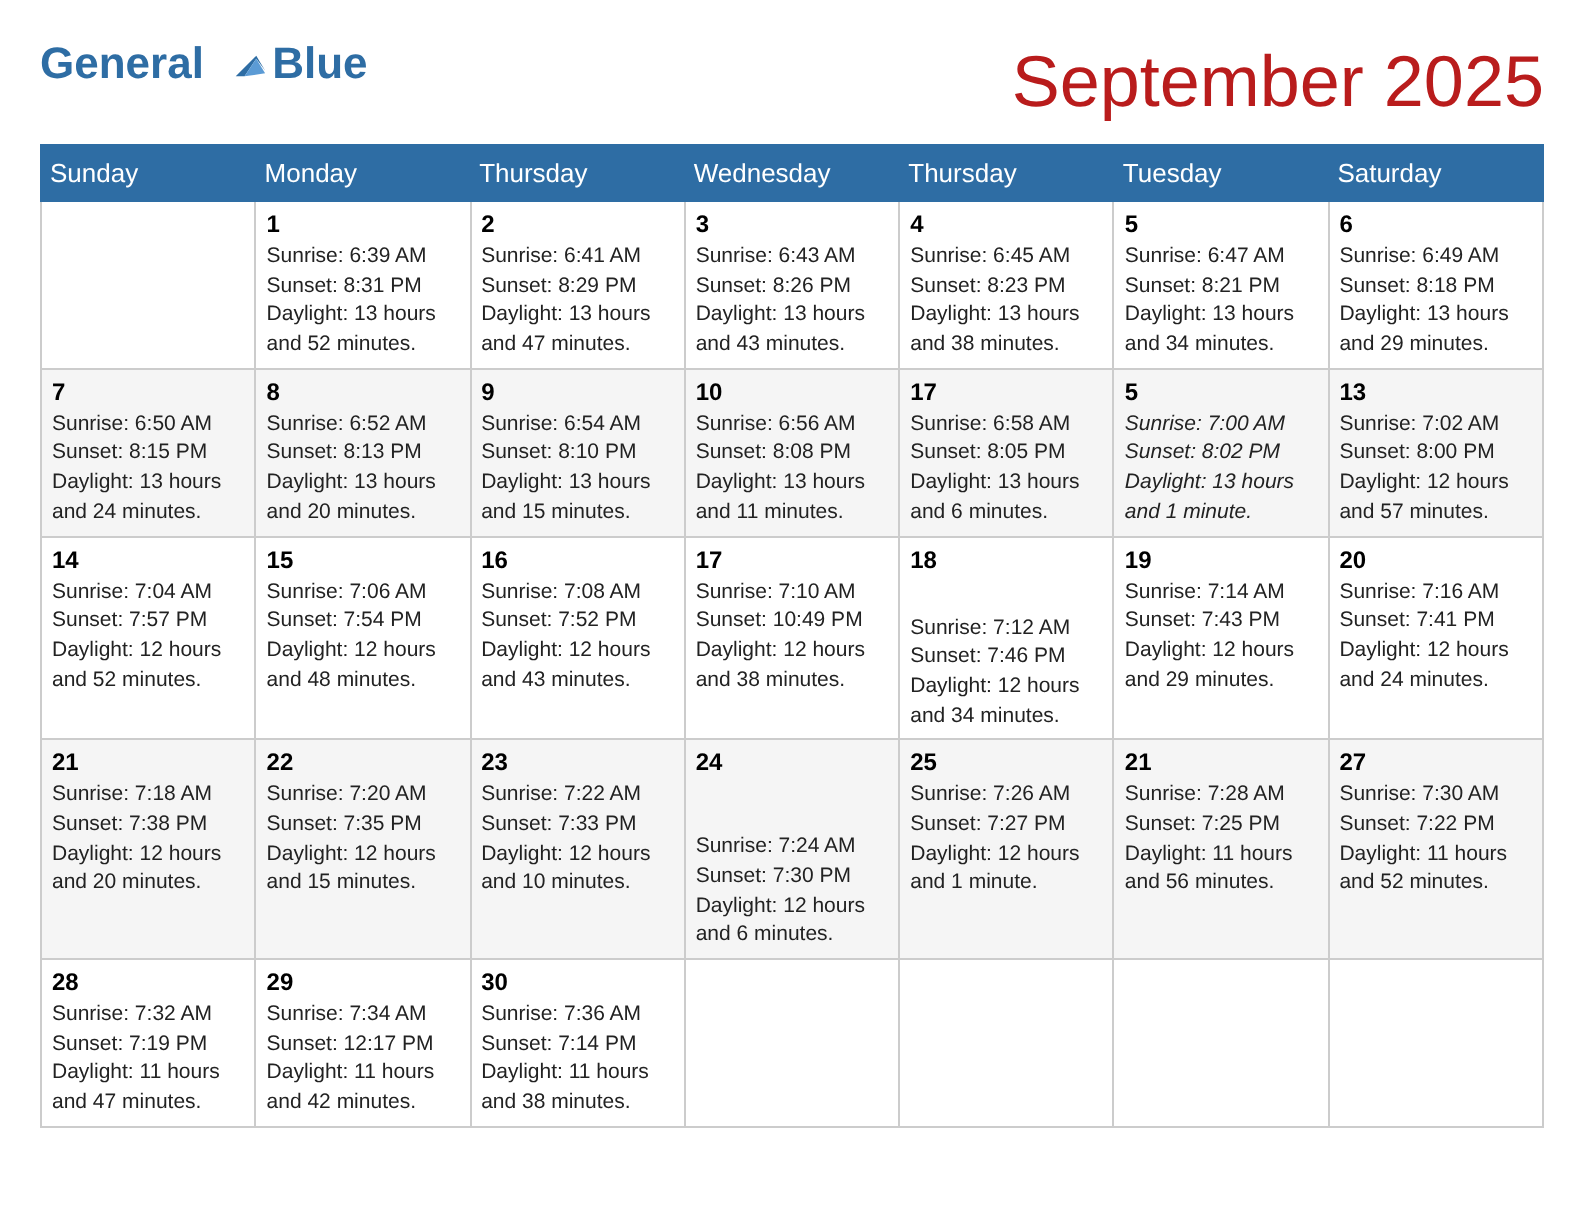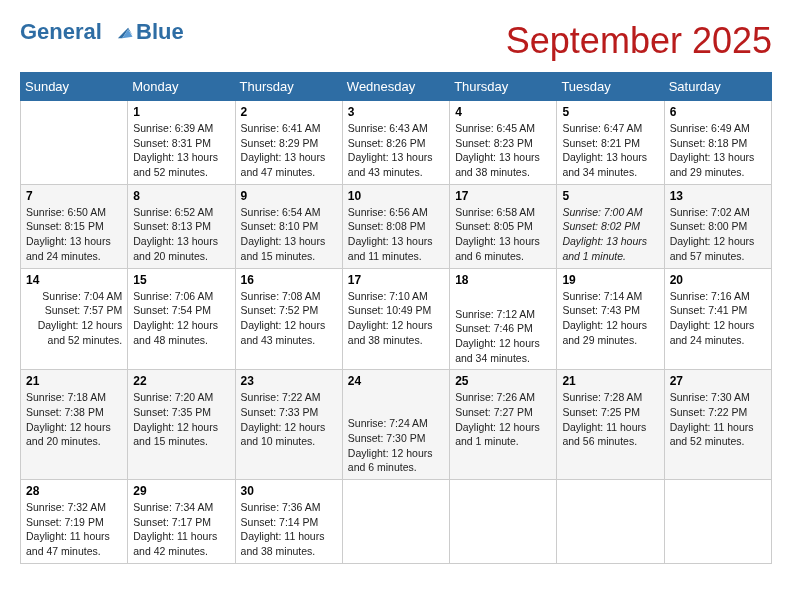--- a/index.html
+++ b/index.html
@@ -208,21 +208,21 @@
           <span class="day-number">13</span>
           <div class="day-info" style="white-space: pre-line;">Sunrise: 7:02 AM
 Sunset: 8:00 PM
 Daylight: 12 hours
 and 57 minutes.</div>
         </td>
       </tr>
       <tr>
         <td>
           <span class="day-number">14</span>
-          <div class="day-info" style="white-space: pre-line; text-align: right;">Sunrise: 7:04 AM
+          <div class="day-info" style="white-space: pre-line;">Sunrise: 7:04 AM
 Sunset: 7:57 PM
 Daylight: 12 hours
 and 52 minutes.</div>
         </td>
         <td>
           <span class="day-number">15</span>
           <div class="day-info" style="white-space: pre-line;">Sunrise: 7:06 AM
 Sunset: 7:54 PM
 Daylight: 12 hours
 and 48 minutes.</div>
@@ -318,21 +318,21 @@
         <td>
           <span class="day-number">28</span>
           <div class="day-info" style="white-space: pre-line;">Sunrise: 7:32 AM
 Sunset: 7:19 PM
 Daylight: 11 hours
 and 47 minutes.</div>
         </td>
         <td>
           <span class="day-number">29</span>
           <div class="day-info" style="white-space: pre-line;">Sunrise: 7:34 AM
-Sunset: 7:17 PM
+Sunset: 12:17 PM
 Daylight: 11 hours
 and 42 minutes.</div>
         </td>
         <td>
           <span class="day-number">30</span>
           <div class="day-info" style="white-space: pre-line;">Sunrise: 7:36 AM
 Sunset: 7:14 PM
 Daylight: 11 hours
 and 38 minutes.</div>
         </td>

